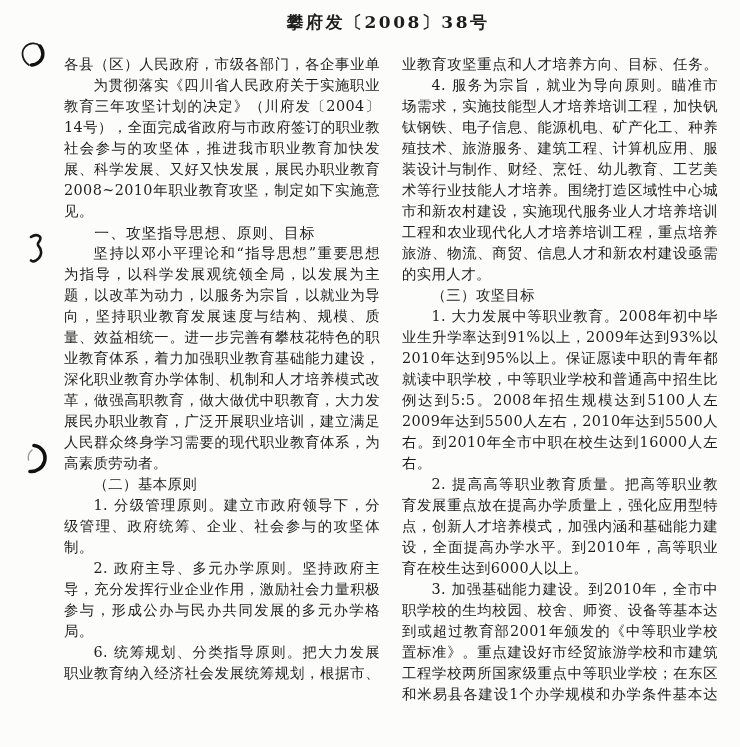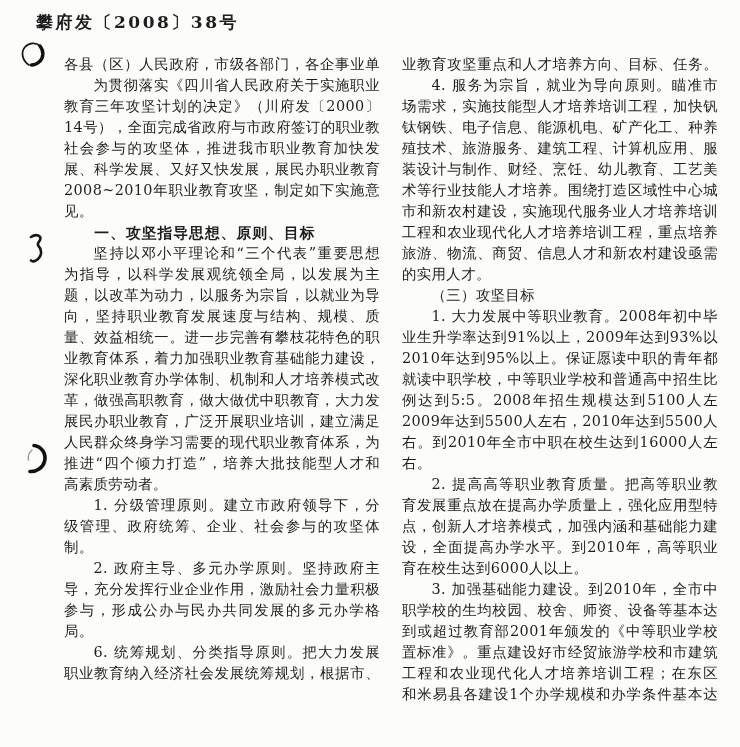--- a/index.html
+++ b/index.html
@@ -3,35 +3,35 @@
 <meta charset="utf-8">
 <style>
   html,body{margin:0;padding:0;}
   body{
     width:740px;height:747px;position:relative;overflow:hidden;
     background:#fcfcfa;color:#1e1e1e;
     font-family:"DejaVu Serif","Liberation Serif",serif;
   }
   .doc-number{
     position:absolute;top:11px;left:36px;width:704px;
-    font-size:17px;font-weight:700;letter-spacing:2.5px;
+    text-align:center;font-size:17px;font-weight:700;letter-spacing:2.5px;
   }
   .columns{
     position:absolute;top:54px;left:64px;
     display:flex;gap:22px;
   }
   .col{width:316px;}
   .ln{
     margin:0;font-size:14.4px;line-height:21px;height:21px;overflow:hidden;
     text-align:justify;letter-spacing:.4px;
   }
   .j{text-align-last:justify;-moz-text-align-last:justify;}
   .ind{text-indent:2.05em;}
   .hd{
-    font-weight:700;font-size:14.8px;letter-spacing:1px;
+    font-weight:400;font-size:14.8px;letter-spacing:1px;
     font-family:"DejaVu Sans","Liberation Sans",sans-serif;
   }
   .smudge{position:absolute;}
   .smudge svg{display:block;}
 </style>
 </head>
 <body>
 
 <div class="doc-number">攀府发〔2008〕38号</div>
 
@@ -50,39 +50,39 @@
   <svg width="28" height="32" viewBox="0 0 28 32">
     <path d="M11,2.5 C19,3.5 23.5,11 21.5,18.5 C19.8,24.8 13.5,29 7,28.5" fill="none" stroke="#111" stroke-width="3.6" stroke-linecap="round"></path>
     <path d="M9,7 C6,9.5 4.8,13.5 5.5,17" fill="none" stroke="#9a9a96" stroke-width="1.4" stroke-linecap="round"></path>
   </svg>
 </div>
 
 <div class="columns">
   <div class="col">
     <p class="ln j">各县（区）人民政府，市级各部门，各企事业单位:</p>
     <p class="ln j ind">为贯彻落实《四川省人民政府关于实施职业</p>
-    <p class="ln j">教育三年攻坚计划的决定》（川府发〔2000〕</p>
+    <p class="ln j">教育三年攻坚计划的决定》（川府发〔2004〕</p>
     <p class="ln j">14号），全面完成省政府与市政府签订的职业教</p>
     <p class="ln j">社会参与的攻坚体，推进我市职业教育加快发</p>
     <p class="ln j">展、科学发展、又好又快发展，展民办职业教育</p>
     <p class="ln j">2008~2010年职业教育攻坚，制定如下实施意</p>
     <p class="ln">见。</p>
     <p class="ln ind hd">一、攻坚指导思想、原则、目标</p>
-    <p class="ln j ind">坚持以邓小平理论和“三个代表”重要思想</p>
+    <p class="ln j ind">坚持以邓小平理论和“指导思想”重要思想</p>
     <p class="ln j">为指导，以科学发展观统领全局，以发展为主</p>
     <p class="ln j">题，以改革为动力，以服务为宗旨，以就业为导</p>
     <p class="ln j">向，坚持职业教育发展速度与结构、规模、质</p>
     <p class="ln j">量、效益相统一。进一步完善有攀枝花特色的职</p>
     <p class="ln j">业教育体系，着力加强职业教育基础能力建设，</p>
     <p class="ln j">深化职业教育办学体制、机制和人才培养模式改</p>
     <p class="ln j">革，做强高职教育，做大做优中职教育，大力发</p>
     <p class="ln j">展民办职业教育，广泛开展职业培训，建立满足</p>
     <p class="ln j">人民群众终身学习需要的现代职业教育体系，为</p>
-    <p class="ln j">推进“四个倾力打造”，培养大批技能型人才和</p>
     <p class="ln">高素质劳动者。</p>
+    <p class="ln ind">（二）基本原则</p>
     <p class="ln j ind">1. 分级管理原则。建立市政府领导下，分</p>
     <p class="ln j">级管理、政府统筹、企业、社会参与的攻坚体</p>
     <p class="ln">制。</p>
     <p class="ln j ind">2. 政府主导、多元办学原则。坚持政府主</p>
     <p class="ln j">导，充分发挥行业企业作用，激励社会力量积极</p>
     <p class="ln j">参与，形成公办与民办共同发展的多元办学格</p>
     <p class="ln">局。</p>
     <p class="ln j ind">6. 统筹规划、分类指导原则。把大力发展</p>
     <p class="ln j">职业教育纳入经济社会发展统筹规划，根据市、</p>
   </div>
@@ -109,16 +109,16 @@
     <p class="ln">右。</p>
     <p class="ln j ind">2. 提高高等职业教育质量。把高等职业教</p>
     <p class="ln j">育发展重点放在提高办学质量上，强化应用型特</p>
     <p class="ln j">点，创新人才培养模式，加强内涵和基础能力建</p>
     <p class="ln j">设，全面提高办学水平。到2010年，高等职业教</p>
     <p class="ln">育在校生达到6000人以上。</p>
     <p class="ln j ind">3. 加强基础能力建设。到2010年，全市中</p>
     <p class="ln j">职学校的生均校园、校舍、师资、设备等基本达</p>
     <p class="ln j">到或超过教育部2001年颁发的《中等职业学校设</p>
     <p class="ln j">置标准》。重点建设好市经贸旅游学校和市建筑</p>
-    <p class="ln j">工程和农业现代化人才培养培训工程；在东区</p>
+    <p class="ln j">工程学校两所国家级重点中等职业学校；在东区</p>
     <p class="ln j">和米易县各建设1个办学规模和办学条件基本达到</p>
   </div>
 </div>
 
 </body></html>

